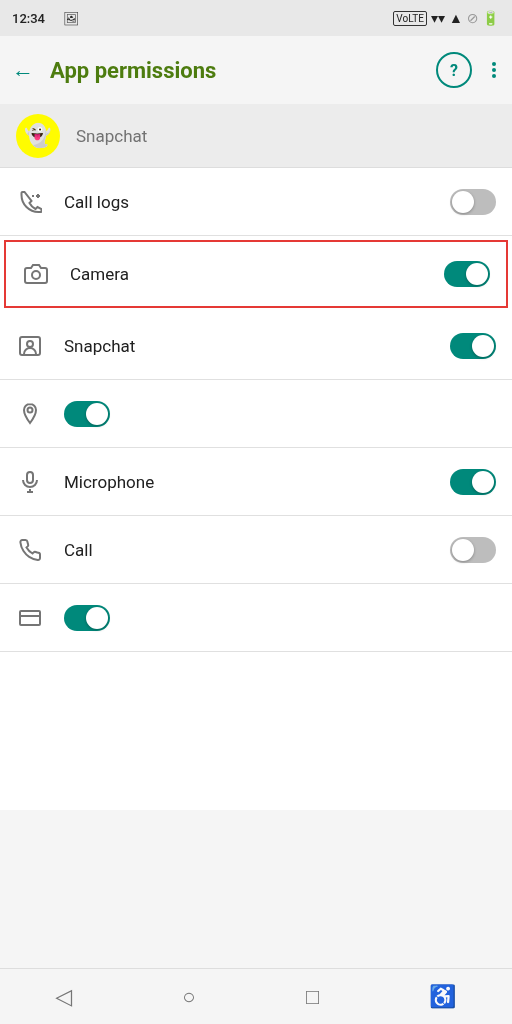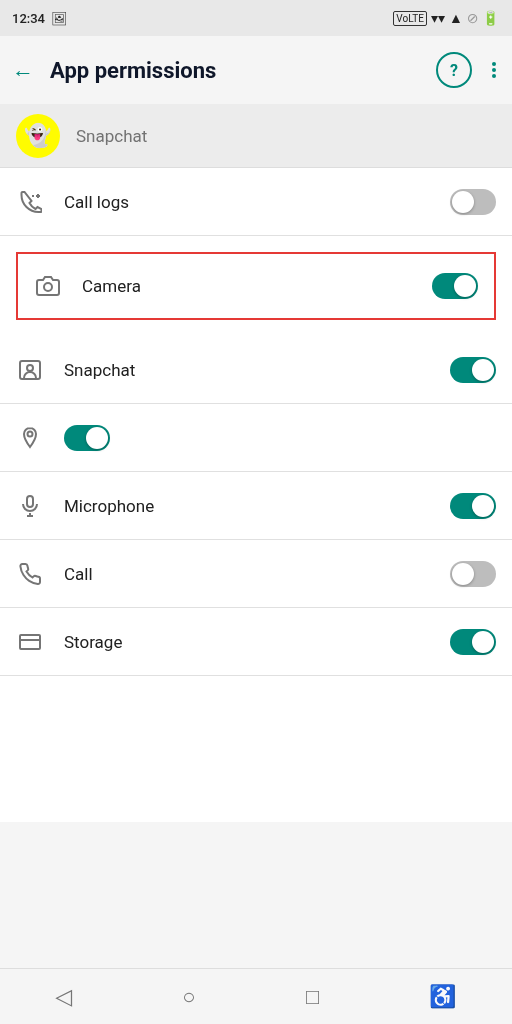--- a/index.html
+++ b/index.html
@@ -20,37 +20,37 @@
       background: #e8e8e8;
       height: 36px;
       display: flex;
       align-items: center;
       justify-content: space-between;
       padding: 0 12px;
       font-size: 13px;
       font-weight: 500;
       color: #222;
     }
-    .status-bar-left { display: flex; align-items: center; gap: 6px; }
+    .status-bar-left { display: flex; align-items: center; gap: 18px; }
     .status-bar-right { display: flex; align-items: center; gap: 4px; font-size: 11px; }
 
     
     .app-bar {
       background: #f5f5f5;
       height: 68px;
       display: flex;
       align-items: center;
       padding: 0 12px;
       gap: 16px;
     }
     .app-bar-title {
       flex: 1;
       font-size: 22px;
       font-weight: 700;
-      color: #0f172a;
+      color: #4d7c0f;
     }
     .app-bar-icon {
       width: 36px;
       height: 36px;
       border: 2px solid #00897b;
       border-radius: 50%;
       display: flex;
       align-items: center;
       justify-content: center;
       color: #00897b;
@@ -110,21 +110,21 @@
       display: flex;
       align-items: center;
       height: 68px;
       padding: 4px 16px;
       border-bottom: 1px solid #e0e0e0;
       gap: 20px;
       position: relative;
     }
     .permission-item.highlighted {
       border: 2.5px solid #e53935;
-      margin: 16px;
+      margin: 4px;
     }
     .perm-icon {
       width: 28px;
       display: flex;
       align-items: center;
       justify-content: center;
       color: #757575;
       font-size: 22px;
       flex-shrink: 0;
     }
@@ -305,21 +305,20 @@
     </div>
   </div>
 
   <div class="permission-item">
     <div class="perm-icon">
       <svg class="icon-svg" viewBox="0 0 24 24" fill="none" stroke="#757575" stroke-width="2">
         <rect x="2" y="5" width="20" height="14" rx="1"></rect>
         <line x1="2" y1="10" x2="22" y2="10"></line>
       </svg>
     </div>
-    <span class="perm-label">Storage</span>
     <div class="toggle on">
       <div class="toggle-thumb"></div>
     </div>
   </div>
 
 </div>
 
 <div style="flex:1; background:#f5f5f5;"></div>
 
 <div class="nav-bar">

